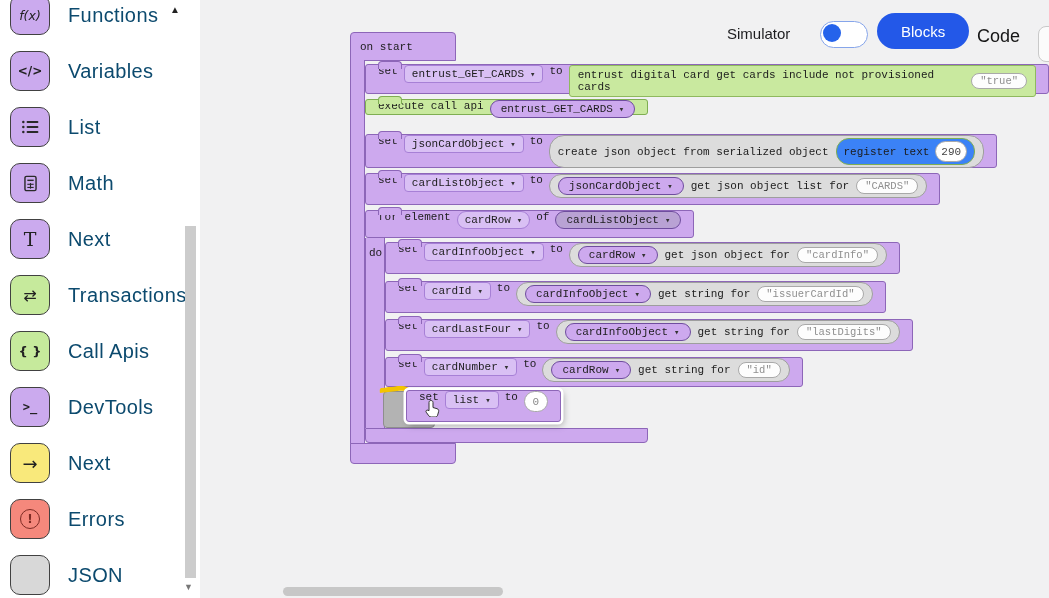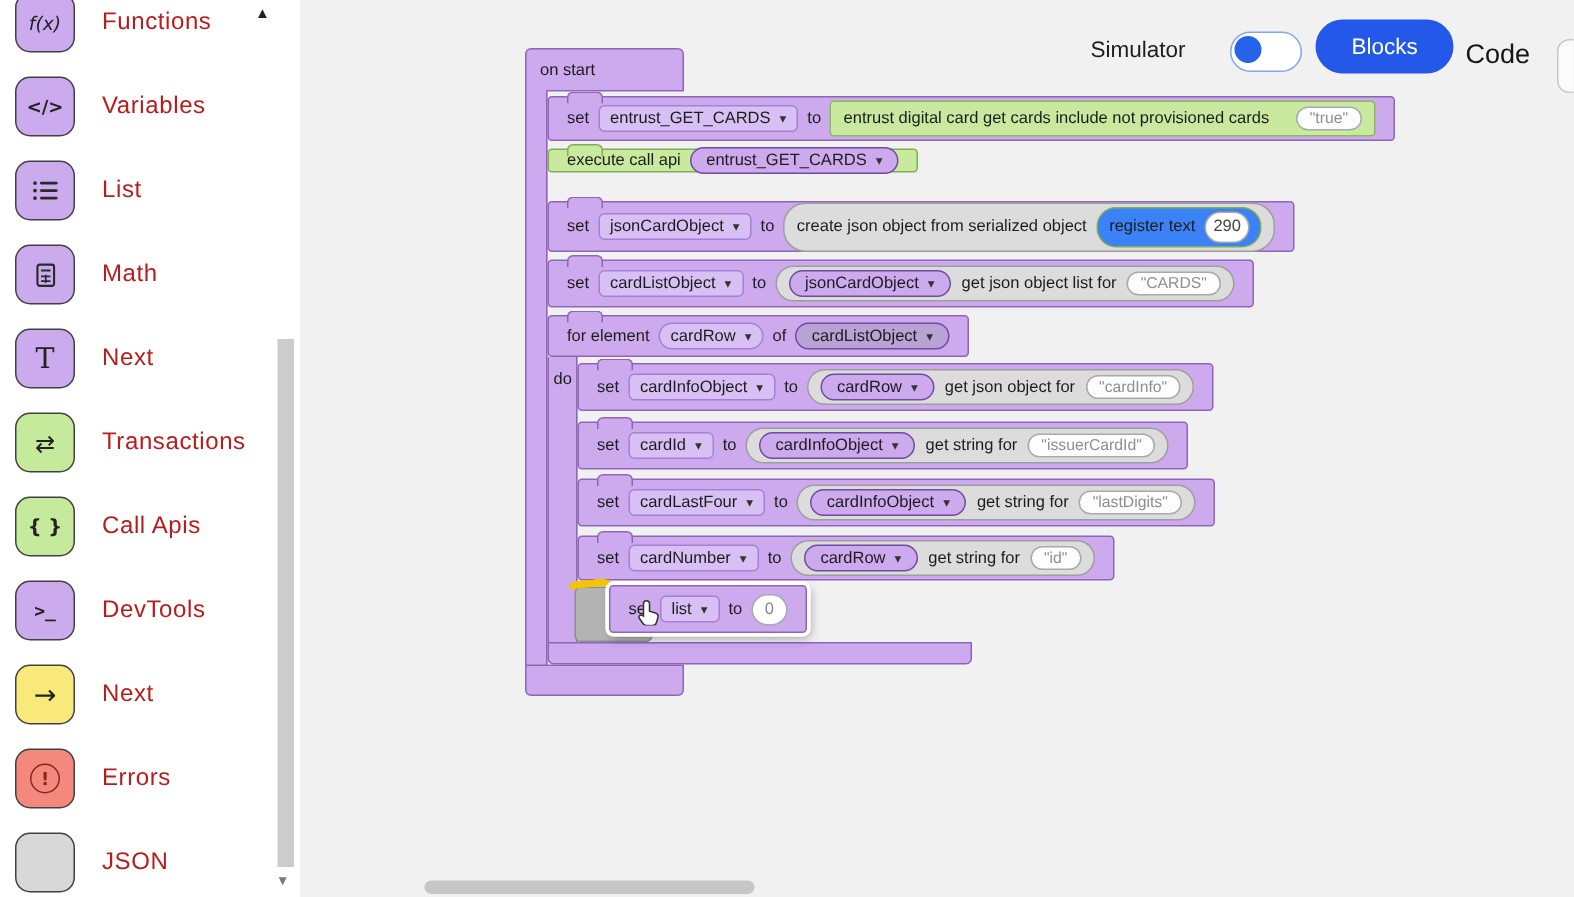--- a/index.html
+++ b/index.html
@@ -6,21 +6,21 @@
   body{width:1049px;height:598px;position:relative;overflow:hidden;
        background:#f1f1f2;font-family:"Liberation Sans",sans-serif}
   
   .sidebar{position:absolute;left:0;top:0;width:200px;height:598px;background:#fff}
   .side-item{position:absolute;left:10px;display:flex;align-items:center;gap:18px;height:38px;cursor:pointer}
   .sicon{width:38px;height:38px;border-radius:10px;border:1.6px solid #414141;
          display:flex;align-items:center;justify-content:center;flex:0 0 auto;
          font-family:"DejaVu Sans",sans-serif;font-size:13px;color:#222}
   .c-purple{background:#cbaaee}.c-green{background:#c6ea9c}.c-yellow{background:#f9e97b}
   .c-red{background:#f5887c}.c-gray{background:#d8d8d8}
-  .slabel{font-size:16px;color:#b91c1c;letter-spacing:.4px}
+  .slabel{font-size:20px;color:#0c4a6e;letter-spacing:.4px}
   .i-func{font-style:italic;font-size:12.5px}
   .i-var{font-weight:bold;font-size:12px}
   .i-text{font-family:"DejaVu Serif",serif;font-size:19px}
   .i-trans{font-size:16px}
   .i-braces{font-weight:bold;font-size:13px}
   .i-term{font-family:"DejaVu Sans Mono",monospace;font-weight:bold;font-size:12px}
   .i-next{font-size:18px}
   .err-circ{width:18px;height:18px;border:1.6px solid #7e2b24;border-radius:50%;
             display:flex;align-items:center;justify-content:center;color:#7e2b24;
             font-weight:bold;font-size:12px}
@@ -31,30 +31,30 @@
   .sim-label{position:absolute;left:727px;top:25px;font-size:15px;color:#1d1d1f}
   .toggle{position:absolute;left:820px;top:21px;width:46px;height:25px;border:1.6px solid #86a5ea;
           border-radius:999px;background:#fff;cursor:pointer}
   .knob{position:absolute;left:2px;top:2px;width:18px;height:18px;border-radius:50%;background:#2563eb}
   .blocks-btn{position:absolute;left:877px;top:13px;height:36px;padding:0 24px;border-radius:22px;
           background:#2358e8;color:#fff;font-size:15px;display:flex;align-items:center;cursor:pointer}
   .code-label{position:absolute;left:977px;top:26px;font-size:18px;color:#161616;cursor:pointer}
   .partial-btn{position:absolute;left:1038px;top:26px;width:26px;height:34px;background:#fbfbfb;
           border:1px solid #c9c9c9;border-radius:8px}
   
-  .blk{font-family:Liberation Sans, sans-serif;font-size:11px;color:#1c1c1c}
+  .blk{font-family:Liberation Mono, monospace;font-size:11px;color:#1c1c1c}
   .hat{position:absolute;left:350px;top:32px;width:106px;height:29px;background:#cda9ee;
        border:1px solid #8d66b8;border-radius:4px 4px 0 0;line-height:29px;padding-left:9px;box-sizing:border-box}
   .spine{position:absolute;background:#cda9ee;border:1px solid #8d66b8;border-top:none;border-bottom:none;box-sizing:border-box}
   .spine-outer{left:350px;top:60px;width:15px;height:384px}
   .bottom{position:absolute;background:#cda9ee;border:1px solid #8d66b8;box-sizing:border-box}
   .bottom-for{left:365px;top:428px;width:283px;height:15px;border-radius:0 0 4px 4px}
   .bottom-outer{left:350px;top:443px;width:106px;height:21px;border-radius:0 0 4px 4px}
   .do-label{position:absolute;left:369px;top:247px;z-index:2}
-  .row{position:absolute;display:flex;align-items:center;gap:6px;height:30px;padding:0 12px;
+  .row{position:absolute;display:flex;align-items:flex-start;gap:6px;height:30px;padding:0 12px;
        background:#cda9ee;border:1px solid #8d66b8;border-radius:3px;box-sizing:border-box;cursor:grab;
        --bd:#8d66b8}
   .row::before{content:"";position:absolute;top:-4px;left:12px;width:22px;height:7px;background:inherit;
        border:1px solid var(--bd);border-bottom:none;border-radius:4px 4px 0 0}
   .row-green{background:#c9e99f;border-color:#7fae52;--bd:#7fae52}
   .fld{background:#d9c0f4;border:1px solid #a780d6;border-radius:4px;padding:2px 7px;
        display:flex;align-items:center;gap:6px;cursor:pointer}
   .dd::after{content:"▾";font-size:9px;color:#333}
   .oval{border-radius:999px;padding:2px 10px;display:flex;align-items:center;gap:6px;cursor:pointer}
   .oval-p{background:#cda9ee;border:1.4px solid #6f4d9e}

